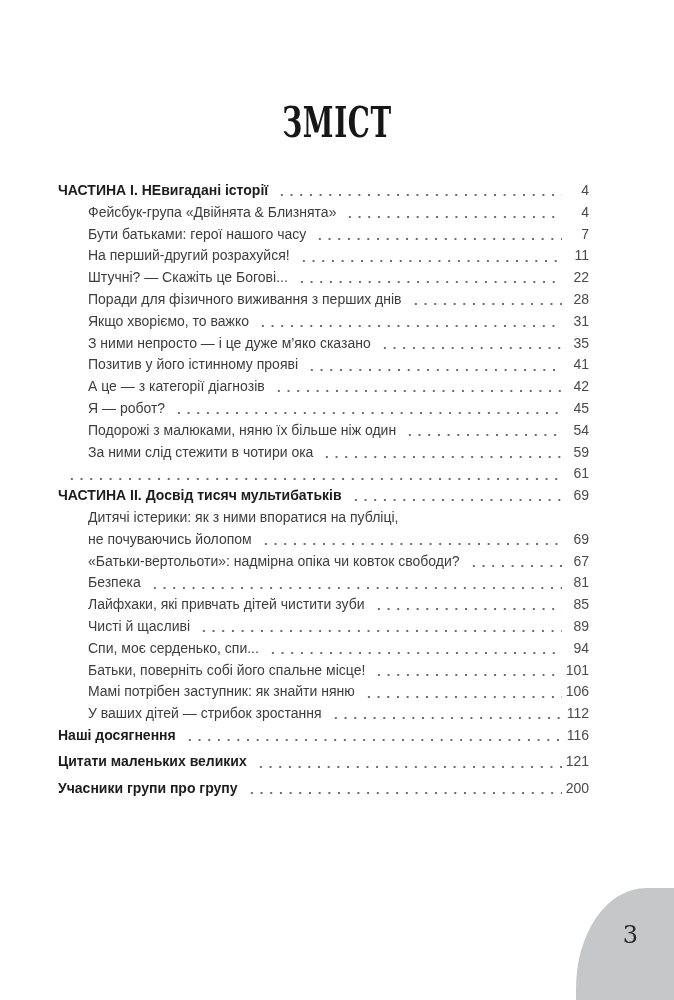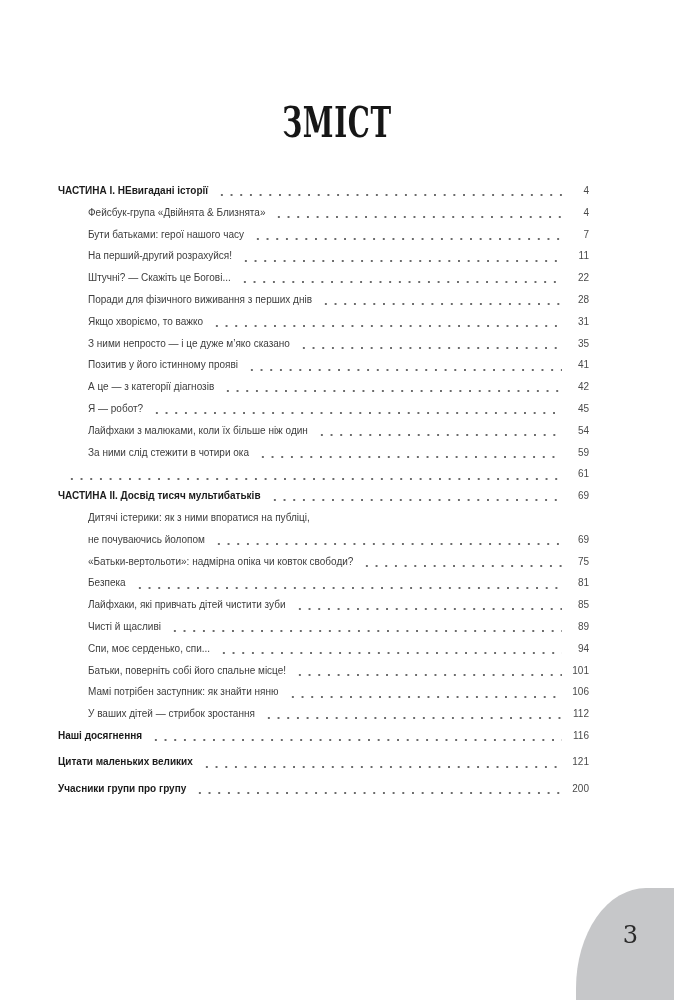--- a/index.html
+++ b/index.html
@@ -25,21 +25,21 @@
   }
   .toc {
     position: absolute;
     left: 58px; top: 180px;
     width: 531px;
   }
   .row {
     display: flex;
     align-items: baseline;
     line-height: 21.8px;
-    font-size: 10px;
+    font-size: 14px;
     color: #3d3d3d;
   }
   .row.part { font-weight: bold; color: #1c1c1c; }
   .row.top  { font-weight: bold; color: #1c1c1c; }
   .row.top + .row.top { margin-top: 4.5px; align-items: flex-end; }
   .row.item .label, .row.wrap .label { padding-left: 30px; }
   .label { white-space: nowrap; }
   .leader {
     flex: 1;
     align-self: stretch;
@@ -127,21 +127,21 @@
       <span class="label">А це — з категорії діагнозів</span>
       <span class="leader"></span>
       <span class="pagenum">42</span>
     </div>
   <div class="row item">
       <span class="label">Я — робот?</span>
       <span class="leader"></span>
       <span class="pagenum">45</span>
     </div>
   <div class="row item">
-      <span class="label">Лайфхаки з малюками, коли їх більше ніж один</span>
+      <span class="label">Подорожі з малюками, няню їх більше ніж один</span>
       <span class="leader"></span>
       <span class="pagenum">54</span>
     </div>
   <div class="row item">
       <span class="label">За ними слід стежити в чотири ока</span>
       <span class="leader"></span>
       <span class="pagenum">59</span>
     </div>
   <div class="row item">
       <span class="leader"></span>
@@ -157,21 +157,21 @@
       <span class="leader"></span>
     </div>
   <div class="row item">
       <span class="label">не почуваючись йолопом</span>
       <span class="leader"></span>
       <span class="pagenum">69</span>
     </div>
   <div class="row item">
       <span class="label">«Батьки-вертольоти»: надмірна опіка чи ковток свободи?</span>
       <span class="leader"></span>
-      <span class="pagenum">75</span>
+      <span class="pagenum">67</span>
     </div>
   <div class="row item">
       <span class="label">Безпека</span>
       <span class="leader"></span>
       <span class="pagenum">81</span>
     </div>
   <div class="row item">
       <span class="label">Лайфхаки, які привчать дітей чистити зуби</span>
       <span class="leader"></span>
       <span class="pagenum">85</span>

